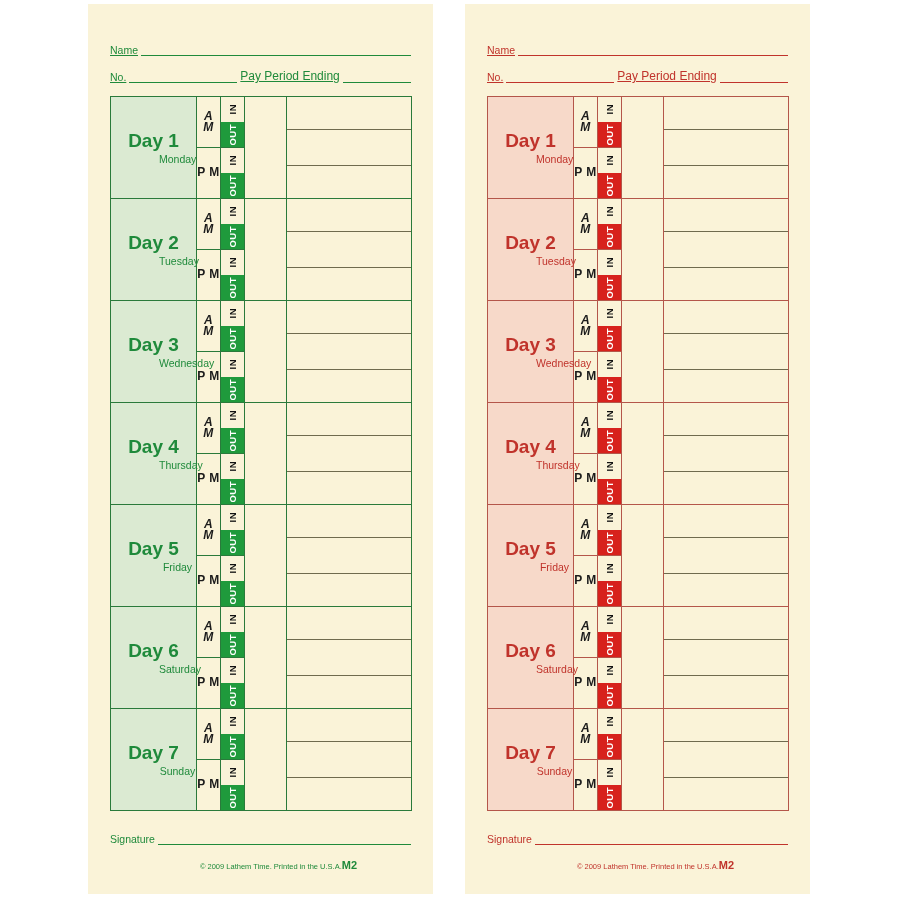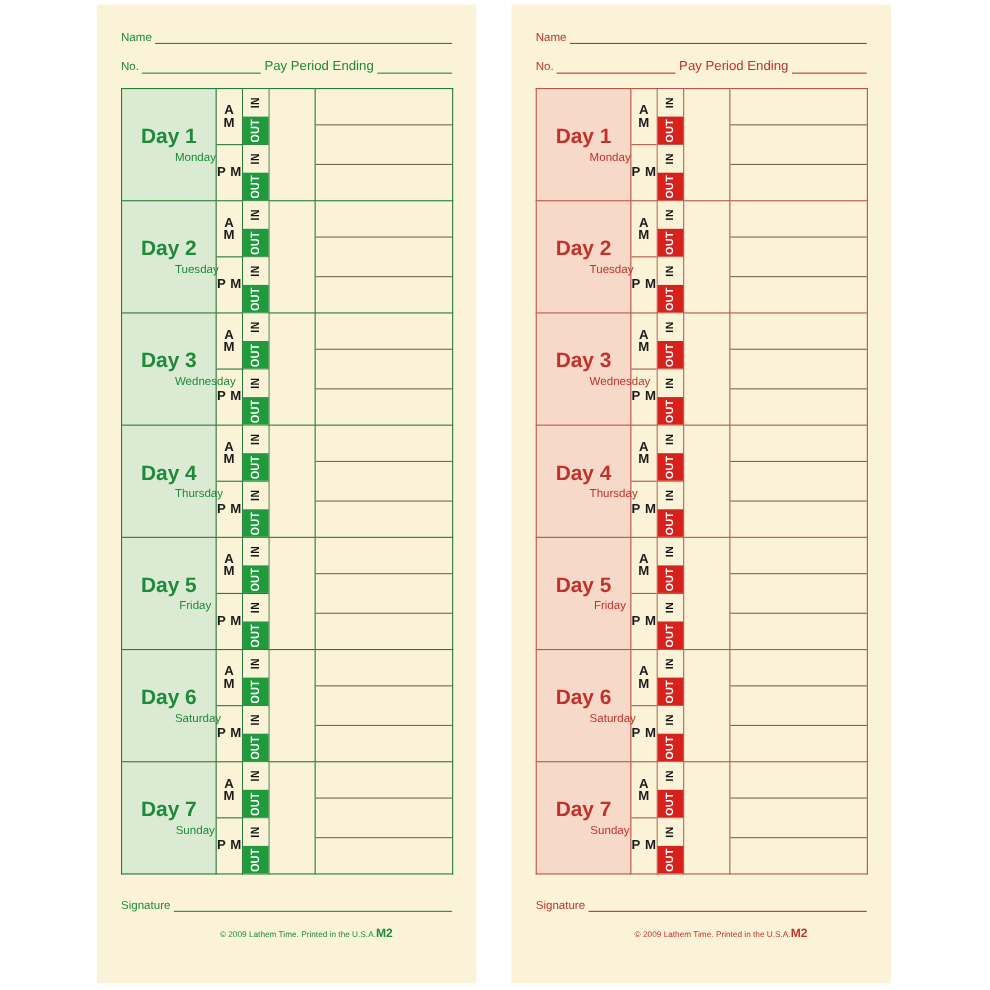--- a/index.html
+++ b/index.html
@@ -24,21 +24,22 @@
     width: 345px;
     height: 890px;
     background: #faf3d8;
     box-sizing: border-box;
   }
   .card.green  { left: 88px; }
   .card.red    { left: 465px; }
 
   
   .hdr {
-    padding: 24px 22px 0 22px;
+    padding: 40px 22px 0 22px;
+    text-decoration: underline;
   }
   .hdr-row {
     display: flex;
     align-items: flex-end;
     font-size: 10.5px;
     margin-bottom: 13px;
     white-space: nowrap;
   }
   .hdr-label {
     font-size: 10.5px;
@@ -114,21 +115,21 @@
     justify-content: center;
     font-size: 12px;
     font-weight: bold;
     color: #1b1b1b;
     letter-spacing: 0.5px;
   }
   .ampm-cell .stack {
     line-height: 0.95;
     text-align: center;
   }
-  .ampm-cell.top { border-bottom: 1px solid #2a7a3b; }
+  .ampm-cell.top { border-bottom: 1px solid #2a7a3b; font-style: italic; }
   .card.red .ampm-cell.top { border-bottom: 1px solid #b4564a; }
 
   
   .inout-wrap {
     height: 101px;
     display: flex;
     flex-direction: column;
   }
   .inout-half {
     flex: 1 1 50%;

